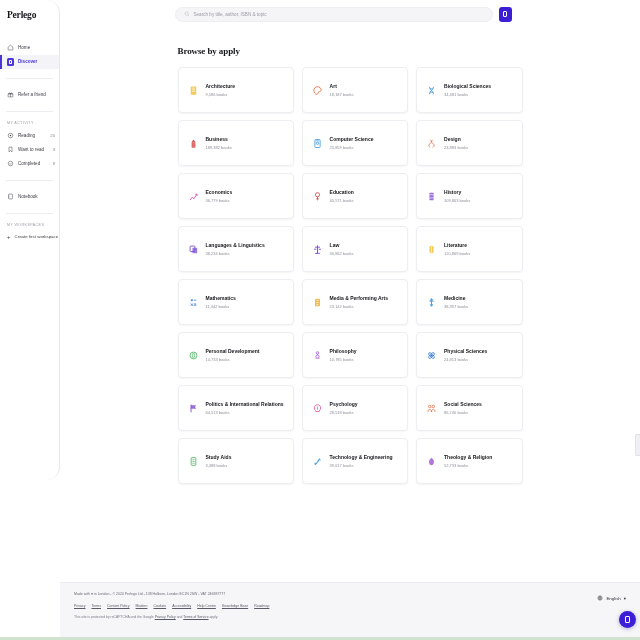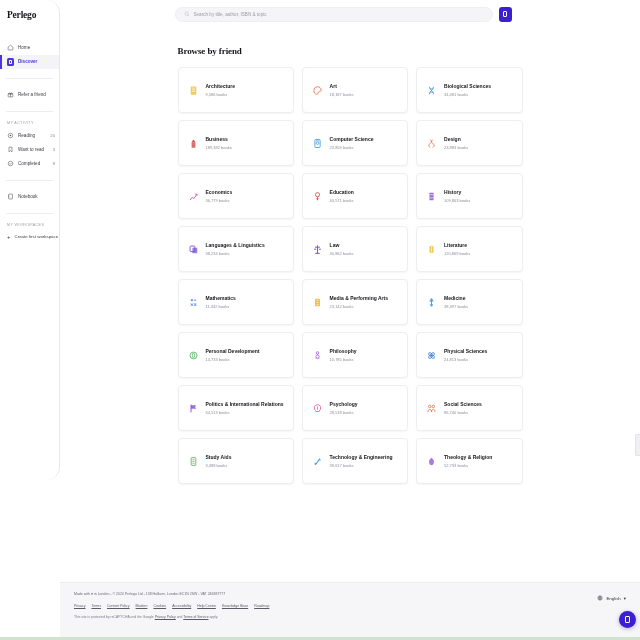--- a/index.html
+++ b/index.html
@@ -277,21 +277,21 @@
           <span class="search-ph">Search by title, author, ISBN &amp; topic</span>
         </div>
         <div class="search-btn">
             <span></span>
           </div>
       </div>
     </header>
 
     <section class="content">
       <div class="inner">
-        <h1 class="h1">Browse by friend</h1>
+        <h1 class="h1">Browse by apply</h1>
         <div class="grid" id="topic-grid">
             <div class="card">
               <svg class="card-ico" viewBox="0 0 16 16">
                 <rect x="4" y="2" width="8" height="12" rx="1" fill="#efc13c" opacity=".85"></rect>
                 <path d="M6 4.5h4M6 7h4M6 9.5h4" stroke="#fff" stroke-width="1"></path>
               </svg>
               <div class="card-txt">
        <div class="card-title">Architecture</div>
        <div class="card-sub">9,586 books</div>
      </div>

